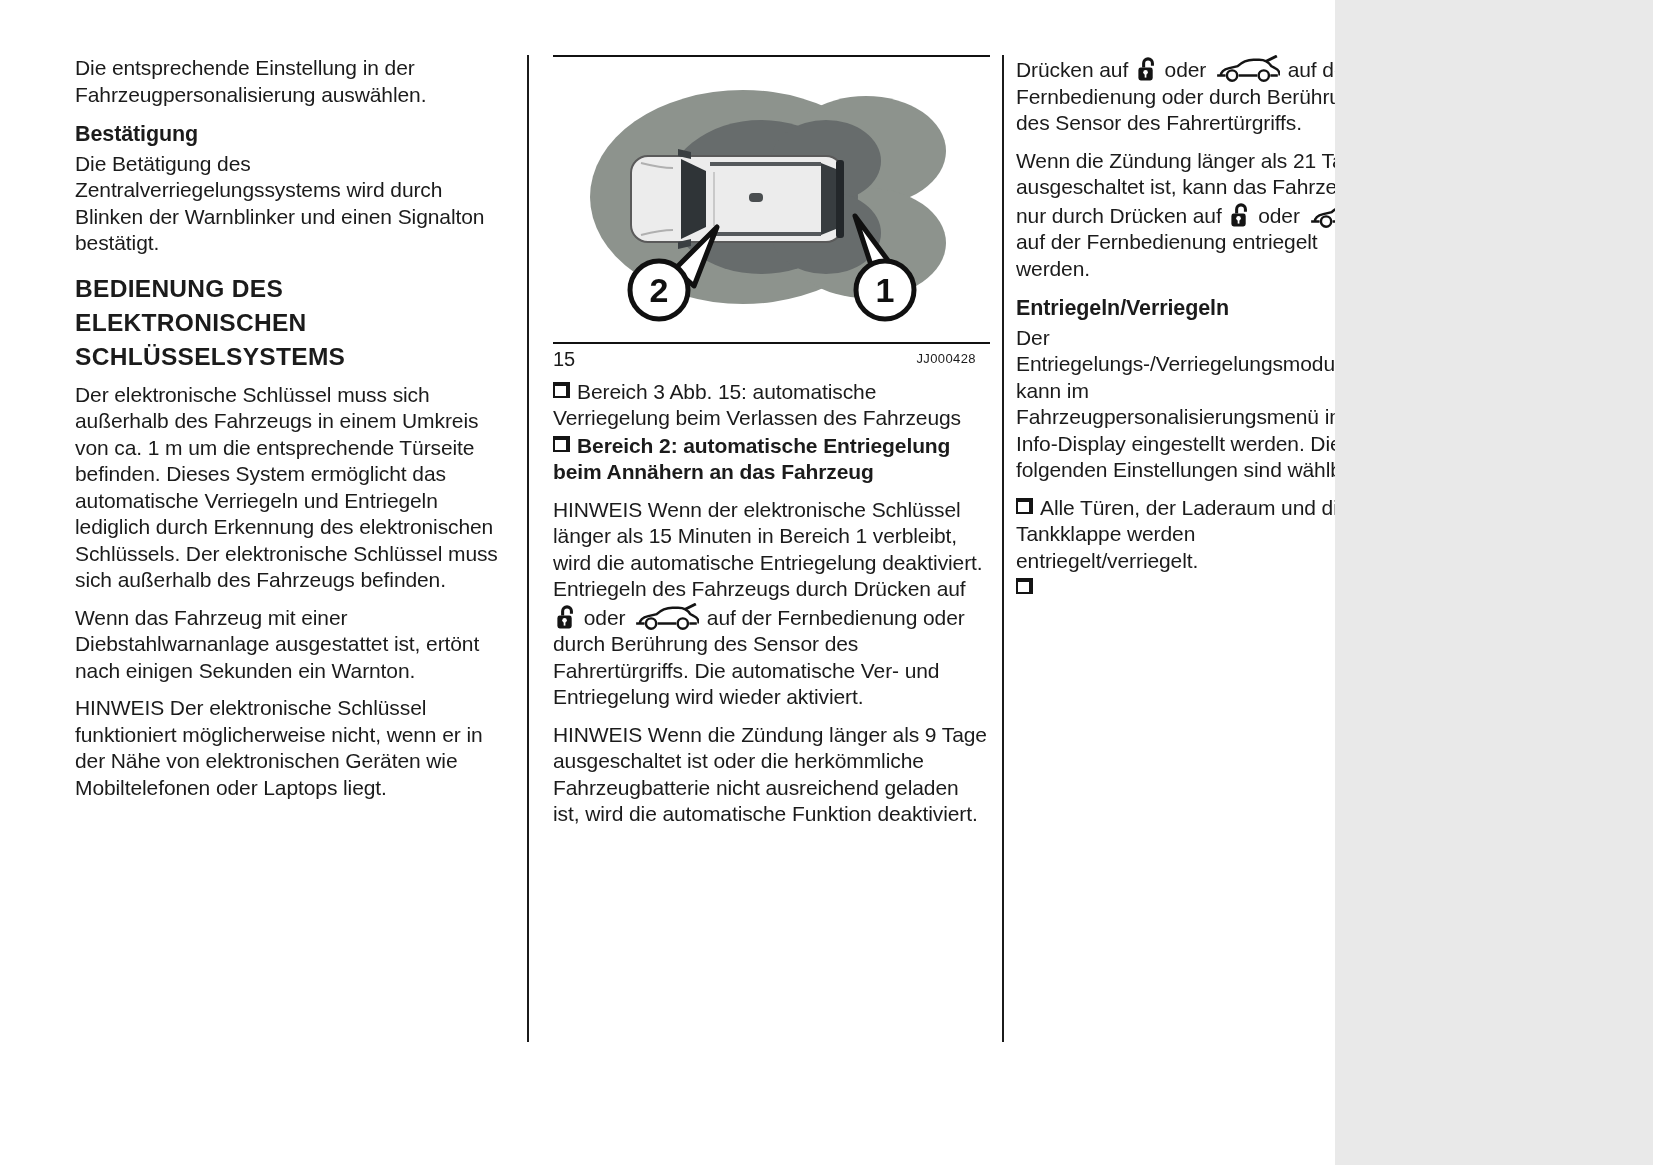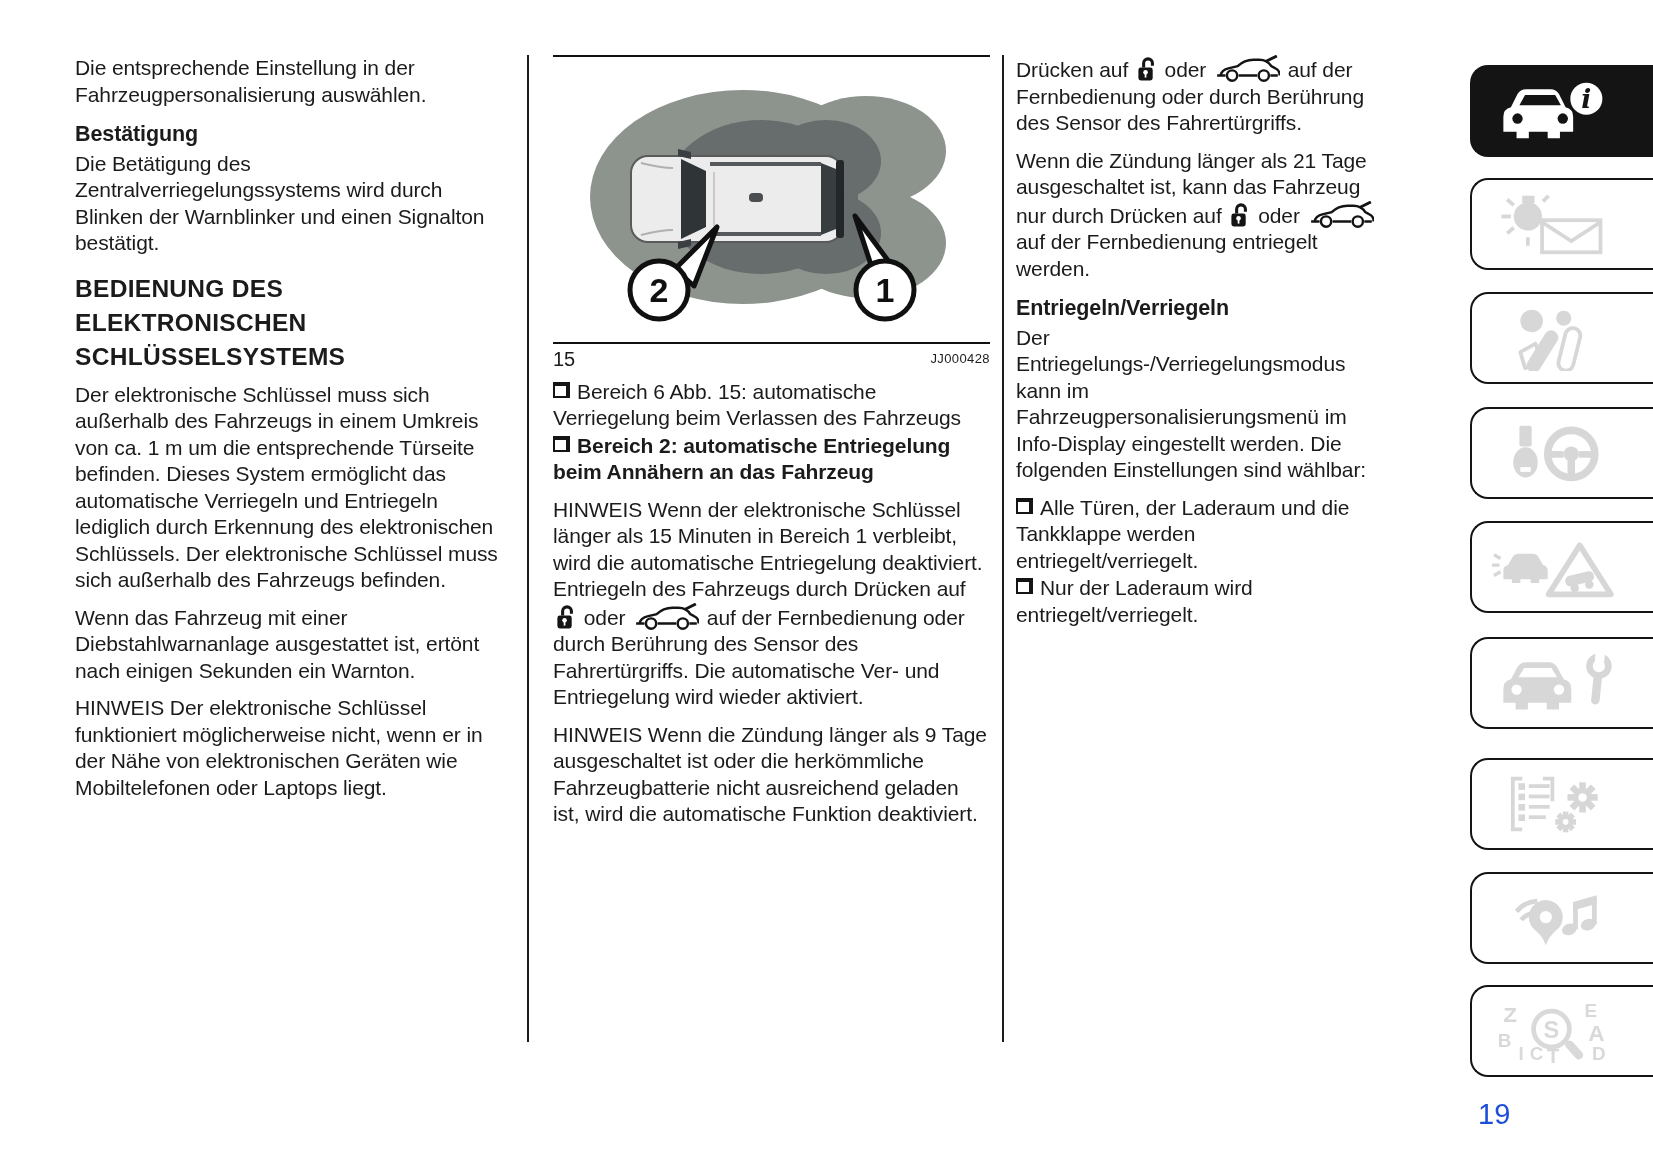--- a/index.html
+++ b/index.html
@@ -1,31 +1,31 @@
 <!DOCTYPE html>
 <html><head>
 <meta charset="utf-8">
 <style>
   html,body{margin:0;padding:0;background:#e9e9e9;}
-  #page{position:relative;width:1653px;height:1165px;background:#ffffff;overflow:hidden;
+  #page{position:relative;width:1335px;height:1165px;background:#ffffff;overflow:hidden;
         font-family:"Liberation Sans",sans-serif;color:#1b1b1b;}
   .col{position:absolute;top:55px;font-size:21px;line-height:26.5px;letter-spacing:-0.1px;}
   #col-left{left:75px;width:433px;}
   #col-mid{left:553px;width:437px;}
   #col-right{left:1016px;width:366px;}
   .col p{margin:0 0 11px 0;}
   .subhead{font-weight:bold;font-size:21.5px;margin:13px 0 3px 0;}
   .chapterhead{font-weight:800;font-size:24.5px;line-height:34px;letter-spacing:0.3px;margin:15px 0 8px 0;}
   .vline{position:absolute;top:55px;height:987px;width:2px;background:#1b1b1b;}
   #vline1{left:527px;}
   #vline2{left:1002px;}
   
   .figure{border-top:2px solid #111;border-bottom:2px solid #111;padding:2px 0;margin:0 0 0 0;}
   .figure svg{display:block;}
-  .figcaption{display:flex;justify-content:space-between;align-items:flex-end;margin:2px 0 6px 0;}
+  .figcaption{display:flex;justify-content:space-between;align-items:flex-end;margin:2px 14px 6px 0;}
   .fignum{font-size:20px;}
   .figcode{font-size:13px;font-weight:normal;letter-spacing:0.4px;}
   
   .bullet{margin:0 0 1px 0 !important;}
   .bullet.last{margin-bottom:11px !important;font-weight:bold;}
   .sq{display:inline-block;width:11px;height:10px;border:2px solid #141414;border-top-width:4px;border-right-width:4px;
       margin-right:7px;vertical-align:1px;background:#fff;}
   
   .icon-lock{vertical-align:-5px;margin:0 2px;}
   .icon-car{vertical-align:-6px;margin:0 2px;}
@@ -92,21 +92,21 @@
         </g>
         <text x="106" y="243" text-anchor="middle" font-size="34" font-weight="bold" fill="#101010">2</text>
         <text x="332" y="243" text-anchor="middle" font-size="34" font-weight="bold" fill="#101010">1</text>
       </svg>
     </div>
     <div class="figcaption">
       <span class="fignum">15</span>
       <span class="figcode">JJ000428</span>
     </div>
 
-    <p class="bullet"><span class="sq"></span><span>Bereich 6 Abb. 15: automatische Verriegelung beim Verlassen des Fahrzeugs</span></p>
+    <p class="bullet"><span class="sq"></span><span>Bereich 3 Abb. 15: automatische Verriegelung beim Verlassen des Fahrzeugs</span></p>
     <p class="bullet last"><span class="sq"></span><span>Bereich 2: automatische Entriegelung beim Annähern an das Fahrzeug</span></p>
 
     <p>
       <span>HINWEIS Wenn der elektronische Schlüssel länger als 15 Minuten in Bereich 1 verbleibt, wird die automatische Entriegelung deaktiviert. Entriegeln des Fahrzeugs durch Drücken auf </span><svg class="icon-lock" width="21" height="26" viewBox="0 0 22 27">
           <path d="M8 12 V7.5 a4.6 4.6 0 0 1 9.2 0 V10" stroke="#141414" stroke-width="3.2" fill="none"></path>
           <rect x="2.5" y="12" width="15" height="13.5" rx="2.5" fill="#141414"></rect>
           <circle cx="10" cy="17" r="2.4" fill="#fff"></circle>
           <rect x="9.1" y="18" width="1.8" height="4.5" fill="#fff"></rect>
         </svg><span> oder </span><svg class="icon-car" width="66" height="28" viewBox="0 0 68 30">
           <path d="M6 22 q0-6 9-8 l9-2 q7-7 17-7 h6 q9 0 13 7 l4 2 q5 2 5 8" stroke="#141414" stroke-width="2.6" fill="none"></path>
@@ -144,21 +144,21 @@
           <path d="M6 22 q0-6 9-8 l9-2 q7-7 17-7 h6 q9 0 13 7 l4 2 q5 2 5 8" stroke="#141414" stroke-width="2.6" fill="none"></path>
           <path d="M2 22 H11 M25 22 H45 M59 22 H67" stroke="#141414" stroke-width="2.6" fill="none"></path>
           <circle cx="18" cy="22" r="5.5" stroke="#141414" stroke-width="2.6" fill="#fff"></circle>
           <circle cx="52" cy="22" r="5.5" stroke="#141414" stroke-width="2.6" fill="#fff"></circle>
           <path d="M54 7 L66 1" stroke="#141414" stroke-width="3" fill="none"></path>
         </svg><span>auf der Fernbedienung entriegelt werden.</span>
     </p>
     <div class="subhead">Entriegeln/Verriegeln</div>
     <p style="margin-bottom:11px;">Der Entriegelungs-/Verriegelungsmodus kann im Fahrzeugpersonalisierungsmenü im Info-Display eingestellt werden. Die folgenden Einstellungen sind wählbar:</p>
     <p class="bullet"><span class="sq"></span><span>Alle Türen, der Laderaum und die Tankklappe werden entriegelt/verriegelt.</span></p>
-    <p class="bullet"><span class="sq"></span><span>Nur der Laderaum wird entriegelt/verriegelt.</span></p>
+    <p class="bullet"><span class="sq"></span></p>
   </div>
 
   <div class="tab active" style="top:65px;">
     <svg width="150" height="66" viewBox="0 0 150 70">
       <path d="M16 57 V41 q0-8 8-10 l7-14 q3-5 9-5 h26 q6 0 9 5 l7 14 q8 2 8 10 v16 h-14 v7 h-13 v-7 H43 v7 H30 v-7 z" fill="#fff"></path>
       <path d="M33 29 l6-11 h32 l6 11 z" fill="#141414"></path>
       <circle cx="31" cy="43" r="5.5" fill="#141414"></circle>
       <circle cx="79" cy="43" r="5.5" fill="#141414"></circle>
       <circle cx="104" cy="22" r="17" fill="#fff"></circle>
       <text x="104" y="32" text-anchor="middle" font-size="28" font-style="italic" font-weight="bold" font-family="'DejaVu Serif',serif" fill="#141414">i</text>

